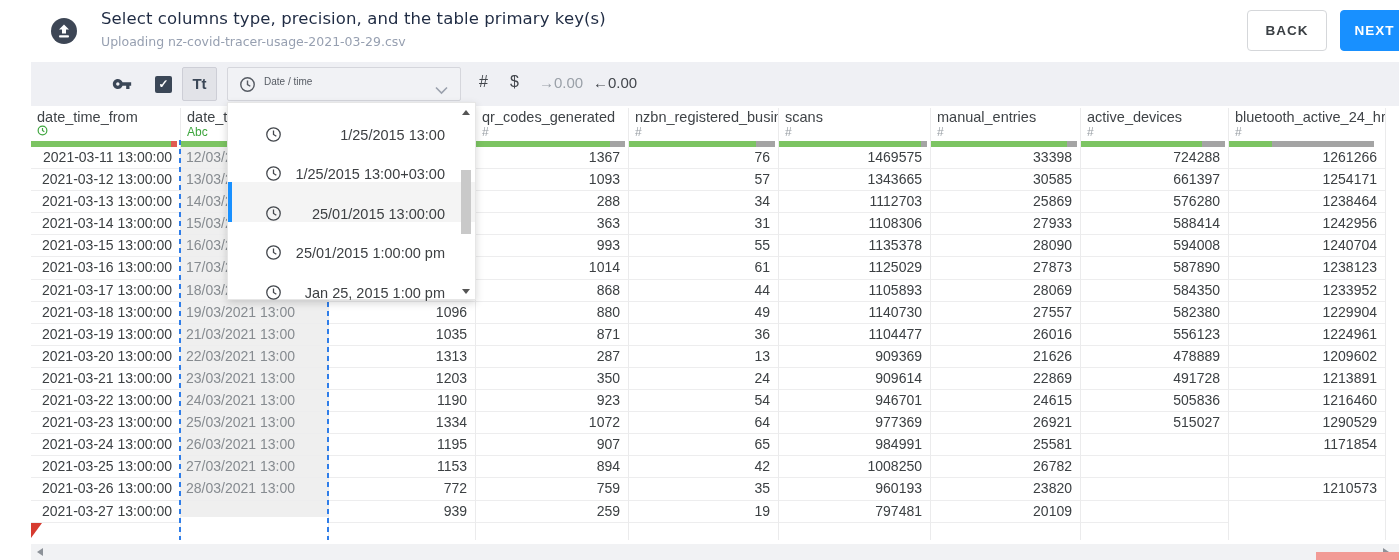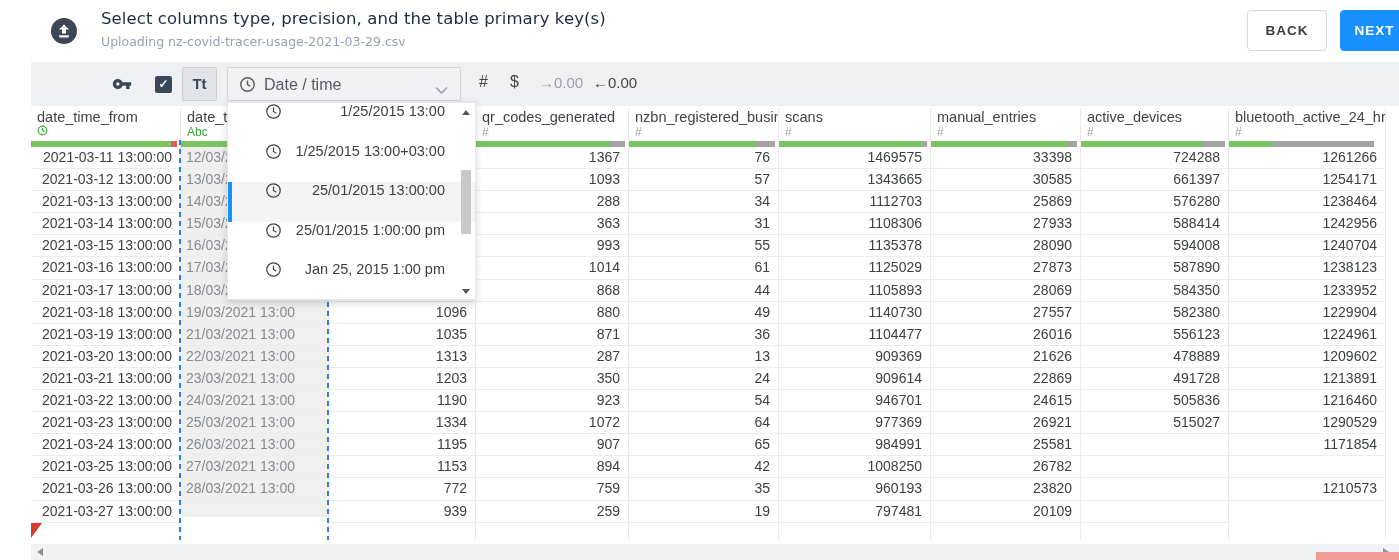--- a/index.html
+++ b/index.html
@@ -27,21 +27,21 @@
   .toolbar { position:absolute; left:0; top:62px; width:1399px; height:44px; background:#eff0f4; }
   .tb-key { position:absolute; left:80px; top:12px; width:22px; height:20px; cursor:pointer; }
   .tb-check { position:absolute; left:124px; top:14px; width:17px; height:17px; background:#3b4757;
     border-radius:2px; color:#fff; font-size:12px; font-weight:bold; text-align:center; line-height:17px; cursor:pointer; }
   .tb-tt { position:absolute; left:151px; top:5px; width:35px; height:34px; background:#e2e3e8;
     border:1px solid #cdced6; border-radius:2px; color:#3b4757; font-weight:bold; font-size:15px;
     text-align:center; line-height:32px; cursor:pointer; }
   .tb-select { position:absolute; left:196px; top:5px; width:234px; height:34px; background:#f1f2f5;
     border:1px solid #d5d6dc; border-radius:2px; cursor:pointer; }
   .tb-select .clk { position:absolute; left:11px; top:8px; }
-  .tb-select .val { position:absolute; left:36px; top:8px; font-size:16px; color:#565b63; }
+  .tb-select .val { position:absolute; left:36px; top:8px; font-size:10px; color:#565b63; }
   .tb-select .chev { position:absolute; right:12px; top:13px; }
   .tb-hash { position:absolute; left:448px; top:11px; font-size:16px; color:#42464c; cursor:pointer; }
   .tb-dollar { position:absolute; left:479px; top:11px; font-size:16px; color:#42464c; cursor:pointer; }
   .tb-dec { position:absolute; left:508px; top:12px; font-size:15px; color:#9aa0a8; cursor:pointer; }
   .tb-inc { position:absolute; left:562px; top:12px; font-size:15px; color:#42464c; cursor:pointer; }
   
   .tablewrap { position:absolute; left:0; top:108px; width:1356px; height:432px; overflow:hidden; background:#fff; }
   .col { position:absolute; top:0; height:432px; border-right:1px solid #ebebec; background:#fff; }
   .col-name { height:17px; padding:1px 4px 0 6px; font-size:14.5px; color:#3f4347;
     white-space:nowrap; overflow:hidden; }
@@ -66,21 +66,21 @@
   .hscroll { position:absolute; left:0; top:544px; width:1399px; height:16px; background:#f1f2f4; }
   .tri { width:0; height:0; position:absolute; }
   .tri-up    { left:5px; top:7px;  border-left:4.5px solid transparent; border-right:4.5px solid transparent; border-bottom:6px solid #70767e; }
   .tri-down  { left:5px; bottom:5px; border-left:4.5px solid transparent; border-right:4.5px solid transparent; border-top:6px solid #70767e; }
   .tri-left  { left:6px; top:4px;  border-top:4.5px solid transparent; border-bottom:4.5px solid transparent; border-right:6px solid #8d9299; }
   .tri-right { left:1352px; top:4px; border-top:4.5px solid transparent; border-bottom:4.5px solid transparent; border-left:6px solid #8d9299; }
   .pink-thumb { position:absolute; left:1285px; top:552px; width:114px; height:8px; background:#f29b96; z-index:6; }
   
   .dropdown { position:absolute; left:196px; top:102px; width:249px; height:198px; background:#fff;
     border:1px solid #e6e6e6; box-shadow:0 3px 8px rgba(0,0,0,.16); z-index:10; }
-  .dd-item { position:relative; height:39.5px; display:flex; align-items:flex-start; cursor:pointer; }
+  .dd-item { position:relative; height:39.5px; display:flex; align-items:flex-end; cursor:pointer; }
   .dd-item .ic { margin-left:37px; width:17px; height:17px; flex:none; }
   .dd-item .lbl { flex:1; text-align:right; margin-right:30px; font-size:14.5px; color:#3d4043; white-space:nowrap; }
   .dd-item.sel { background:#f4f4f4; }
   .dd-item.sel::before { content:""; position:absolute; left:0; top:0; bottom:0; width:4px; background:#1890ff; }
   .dd-scroll { position:absolute; right:1px; top:1px; width:16px; height:196px; }
   .dd-scroll .u { position:absolute; left:4px; top:6px; border-left:4px solid transparent; border-right:4px solid transparent; border-bottom:5.5px solid #555; width:0; height:0; }
   .dd-scroll .d { position:absolute; left:4px; bottom:6px; border-left:4px solid transparent; border-right:4px solid transparent; border-top:5.5px solid #555; width:0; height:0; }
   .dd-scroll .th { position:absolute; left:3px; top:66px; width:10px; height:64px; background:#c9c9c9; }
 </style>
 </head>

